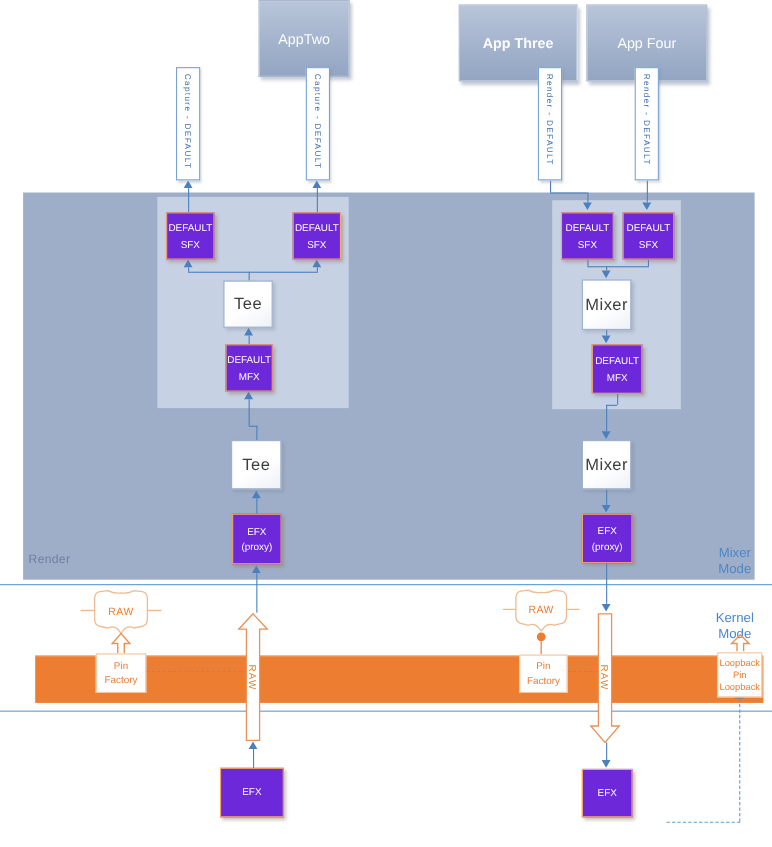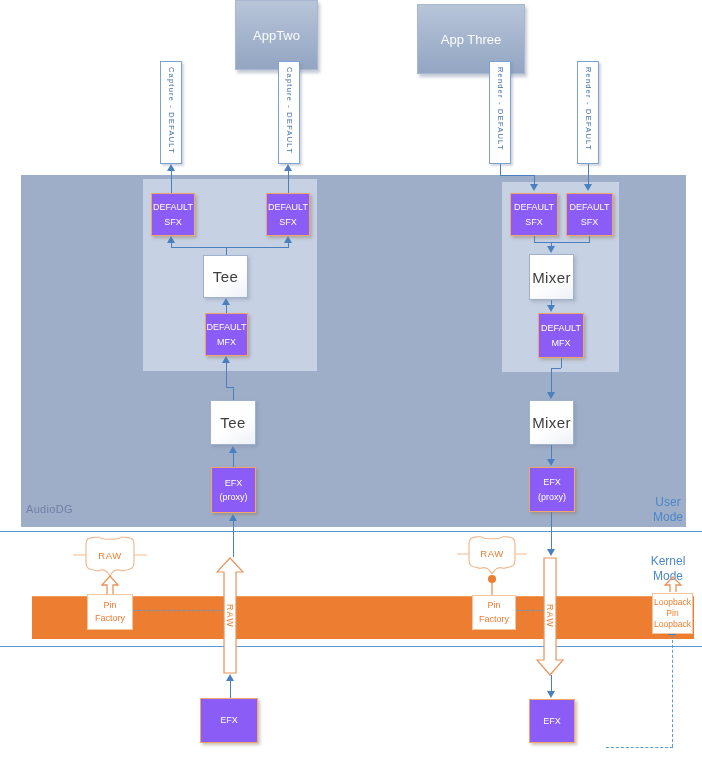--- a/index.html
+++ b/index.html
@@ -11,21 +11,21 @@
        border:1px solid #a9b8d0;box-shadow:2px 3px 3px rgba(125,138,160,.45);
        color:#fbfdff;font-size:13px;display:flex;align-items:center;justify-content:center;box-sizing:border-box;}
   
   .pipe{position:absolute;width:22px;height:103px;background:#fff;border:1px solid #7aa3d4;
         box-shadow:2px 2px 2px rgba(125,138,160,.35);display:flex;justify-content:center;
         padding-top:5px;box-sizing:border-box;}
   .pipe span{writing-mode:vertical-rl;text-orientation:mixed;font-size:7.5px;
              letter-spacing:1.2px;color:#3f6fae;}
   .region{position:absolute;background:#9faec8;}
   .panel{position:absolute;background:#c6d1e3;}
-  .obox{position:absolute;background:#8b5cf6;border:1px solid #f3a668;
+  .obox{position:absolute;background:#6d28d9;border:1px solid #f3a668;
         box-shadow:2px 2px 3px rgba(140,118,96,.45);color:#fff;display:flex;align-items:center;
         justify-content:center;text-align:center;font-size:9px;line-height:1.6;box-sizing:border-box;}
   .wbox{position:absolute;background:linear-gradient(150deg,#ffffff 55%,#edf1f6 100%);
         border:1px solid #9fb1cc;box-shadow:2px 2px 3px rgba(120,132,152,.35);color:#3d3d3d;
         display:flex;align-items:center;justify-content:center;font-size:15px;
         letter-spacing:.4px;box-sizing:border-box;}
   .gold{position:absolute;background:linear-gradient(180deg,#efb513,#d09d05);
         border:1px solid #c29104;box-shadow:2px 2px 3px rgba(150,128,80,.4);color:#fff;
         font-size:10px;display:flex;align-items:center;justify-content:center;
         letter-spacing:.4px;box-sizing:border-box;}
@@ -47,26 +47,26 @@
 </style>
 </head>
 <body>
 
 <div class="canvas">
 
   <div class="region" style="left:21px;top:175px;width:665px;height:352px;"></div>
   <div class="panel" style="left:143px;top:179px;width:174px;height:192px;"></div>
   <div class="panel" style="left:502px;top:182px;width:117px;height:190px;"></div>
 
-  <div class="adg" style="left:26px;top:503px;">AudioDG</div>
+  <div class="adg" style="left:26px;top:503px;">Render</div>
 
   <div class="bline" style="left:0;top:531px;width:702px;"></div>
   <div class="bline" style="left:0;top:646px;width:702px;"></div>
 
-  <div class="mode-lbl" style="left:640px;top:495px;">User Mode</div>
+  <div class="mode-lbl" style="left:640px;top:495px;">Mixer Mode</div>
   <div class="mode-lbl" style="left:640px;top:554px;">Kernel Mode</div>
 
   <div class="bar" style="left:32px;top:596px;width:662px;height:43px;"></div>
 
   <div class="dh" style="left:133px;top:610px;width:92px;"></div>
   <div class="dh" style="left:516px;top:610px;width:28px;"></div>
   <div class="dh" style="left:606px;top:747px;width:67px;"></div>
   <div class="dv" style="left:672px;top:635px;height:112px;"></div>
   <div class="ahu" style="left:668px;top:628px;"></div>
 
@@ -145,21 +145,22 @@
 
   <svg class="abs" style="left:663px;top:576px;" width="20" height="17" viewBox="0 0 20 17">
     <path d="M7,16 L7,9 L2,9 L10,1 L18,9 L13,9 L13,16" fill="none" stroke="#e8935a" stroke-width="1.3"></path>
   </svg>
 
   <div class="pf" style="left:87px;top:594px;width:46px;height:36px;">Pin Factory</div>
   <div class="pf" style="left:472px;top:595px;width:44px;height:35px;">Pin Factory</div>
   <div class="pf" style="left:652px;top:593px;width:41px;height:41px;font-size:8.5px;line-height:1.3;">Loopback Pin Loopback</div>
 
   <div class="app" style="left:235px;top:0;width:83px;height:70px;">AppTwo</div>
-  <div class="app" style="left:417px;top:4px;width:108px;height:70px;">App Three</div>
+  <div class="app" style="left:417px;top:4px;width:108px;height:70px;font-weight:bold;">App Three</div>
+  <div class="app" style="left:533px;top:4px;width:110px;height:70px;">App Four</div>
 
   <div class="pipe" style="left:160px;top:61px;">
     <span>Capture - DEFAULT</span>
   </div>
   <div class="pipe" style="left:278px;top:61px;">
     <span>Capture - DEFAULT</span>
   </div>
   <div class="pipe" style="left:489px;top:61px;">
     <span>Render - DEFAULT</span>
   </div>

